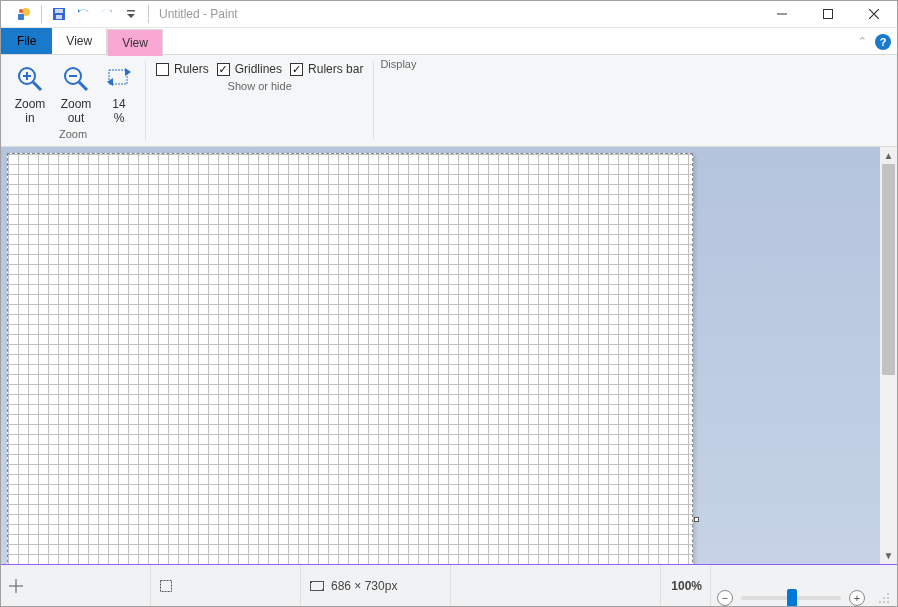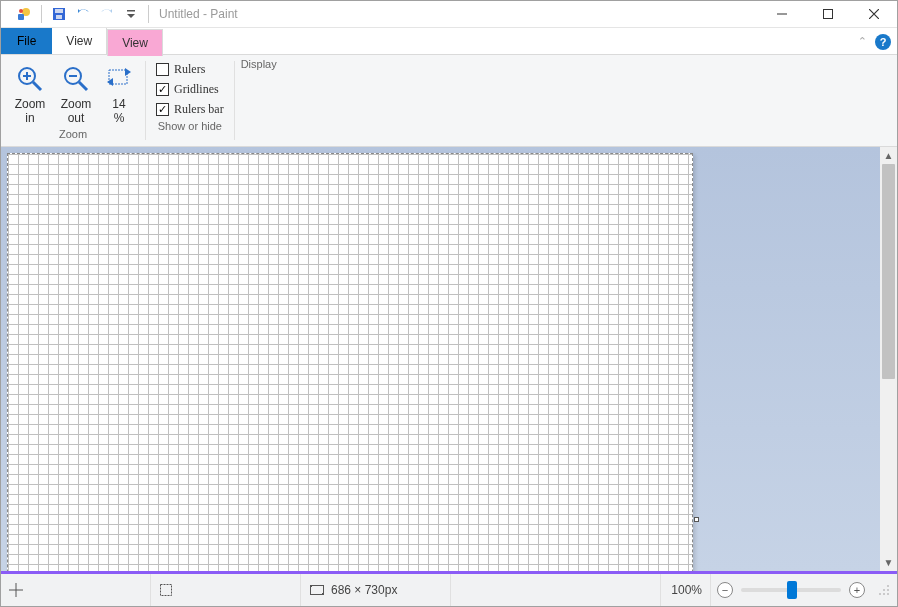--- a/index.html
+++ b/index.html
@@ -54,21 +54,21 @@
     box-shadow:2px 2px 4px rgba(0,0,0,0.15);
   }
   .resize-handle { position:absolute; width:5px; height:5px; background:#fff; border:1px solid #555; }
   .rh-e  { left:693px; top:370px; }
   .vscroll { width:17px; background:#f0f0f0; display:flex; flex-direction:column; }
   .vscroll .arrow { height:17px; display:flex; align-items:center; justify-content:center; color:#666; font-size:10px; }
   .vscroll .track { flex:1; background:#f0f0f0; position:relative; }
   .vscroll .thumb { position:absolute; left:2px; right:2px; top:0; height:55%; background:#c2c2c2; border-radius:1px; }
 
   
-  .status-bar { height:35px; background:#f1f2f3; border-top:3px solid #8b5cf6; display:flex; align-items:center; font-size:12px; color:#444; }
+  .status-bar { height:42px; background:#f1f2f3; border-top:1px solid #8b5cf6; display:flex; align-items:flex-end; font-size:12px; color:#444; }
   .status-cell { display:flex; align-items:center; gap:6px; padding:0 8px; height:100%; border-right:1px solid #e0e0e0; min-width:150px; }
   .status-cell.small { min-width:40px; }
   .status-spacer { flex:1; border-right:1px solid #e0e0e0; height:100%; }
   .zoom-area { display:flex; align-items:center; gap:8px; padding:0 6px; }
   .zoom-btn { width:16px; height:16px; border:1px solid #888; border-radius:50%; display:flex; align-items:center; justify-content:center; font-size:11px; color:#555; background:#fff; }
   .zoom-track { width:100px; height:4px; background:#dcdcdc; position:relative; border-radius:2px; }
   .zoom-thumb { width:10px; height:18px; background:#0078d7; position:absolute; top:-7px; left:46px; border-radius:2px; }
   .grip { width:14px; height:14px; margin-left:4px; opacity:0.5; }
 
   svg { display:block; }
@@ -177,21 +177,21 @@
         </span>
         <span class="two-line" style="white-space:pre-line">14
 %</span>
       </div>
     </div>
     <div class="caption">Zoom</div>
   </div>
   <div class="ribbon-sep"></div>
 
   <div class="ribbon-group">
-    <div class="body" style="flex-direction:column; align-items:flex-start; padding-top:2px;font-family:Liberation Serif, serif;">
+    <div class="body" style="flex-direction:row; align-items:flex-start; padding-top:2px;">
       <label class="check-row">
         <span class="chkbox"></span>
         <span>Rulers</span>
       </label>
       <label class="check-row">
         <span class="chkbox checked"></span>
         <span>Gridlines</span>
       </label>
       <label class="check-row">
         <span class="chkbox checked"></span>
@@ -237,21 +237,21 @@
   </div>
   <div class="status-cell" style="min-width:150px">
     <svg width="16" height="14">
         <rect x="1.5" y="2.5" width="13" height="9" fill="none" stroke="#555"></rect>
         <rect x="1" y="2" width="2" height="2" fill="#555"></rect>
         <rect x="13" y="10" width="2" height="2" fill="#555"></rect>
       </svg>
     <span>686 × 730px</span>
   </div>
   <div class="status-spacer"></div>
-  <div class="status-cell small" style="min-width:50px; justify-content:flex-end;">
+  <div class="status-cell small" style="min-width:50px; justify-content:flex-end;font-weight:bold;">
     <span>100%</span>
   </div>
   <div class="zoom-area">
     <span class="zoom-btn">−</span>
     <div class="zoom-track">
       <div class="zoom-thumb"></div>
     </div>
     <span class="zoom-btn">+</span>
     <svg class="grip" width="14" height="14">
       <circle cx="11" cy="3" r="1" fill="#888"></circle>

